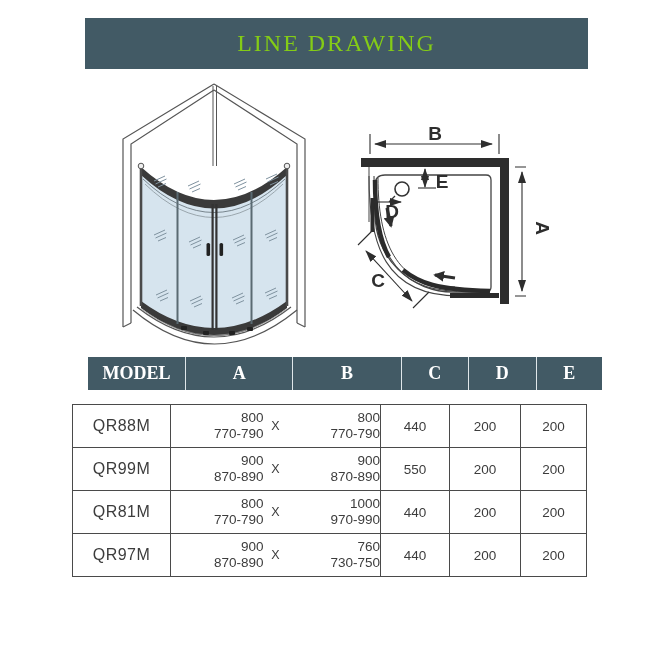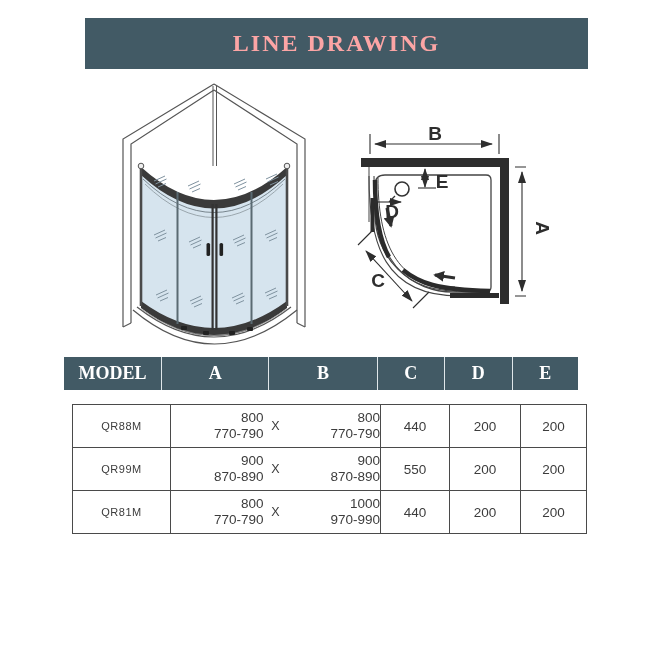--- a/index.html
+++ b/index.html
@@ -1,35 +1,35 @@
 <!DOCTYPE html>
 <html><head>
 <meta charset="utf-8">
 <style>
   html,body{margin:0;padding:0;background:#fff;}
   .page{position:relative;width:650px;height:650px;background:#ffffff;overflow:hidden;
         font-family:"Liberation Sans",sans-serif;color:#3a3a3a;}
   .title-bar{position:absolute;left:85px;top:18px;width:503px;height:51px;background:#425a65;
         display:flex;align-items:center;justify-content:center;}
-  .title-bar span{font-family:"Liberation Serif",serif;font-weight:bold;font-size:24px;
-        color:#fca5a5;letter-spacing:2px;}
+  .title-bar span{font-family:"Liberation Serif",serif;font-weight:normal;font-size:24px;
+        color:#84cc16;letter-spacing:2px;}
   .svgbox{position:absolute;}
   #d3{left:100px;top:78px;}
   #dplan{left:345px;top:110px;}
   
-  .spec-head{position:absolute;left:64px;top:357px;width:514px;height:33px;display:flex;background:#425a65;}
+  .spec-head{position:absolute;left:88px;top:357px;width:514px;height:33px;display:flex;background:#425a65;}
   .hc{display:flex;align-items:center;justify-content:center;color:#fff;
       font-family:"Liberation Serif",serif;font-weight:bold;font-size:18px;}
   .hc + .hc{border-left:1px solid #dfe7ea;}
   .w-model{width:98px;} .w-a{width:107px;} .w-b{width:108px;} .w-c{width:67px;} .w-d{width:67px;} .w-e{width:66px;}
   
   .spec{position:absolute;left:72px;top:404px;width:514px;border-collapse:collapse;table-layout:fixed;}
   .spec td{border:1px solid #4a4a4a;text-align:center;vertical-align:middle;
       font-size:13.5px;color:#3c3c3c;padding:0;height:42px;}
-  .spec td.model{font-size:11px;letter-spacing:.5px;}
+  .spec td.model{font-size:16px;letter-spacing:.5px;}
   .abwrap{display:flex;align-items:center;width:100%;}
   .dim2{flex:1;text-align:right;line-height:1.2;}
   .xsep{width:24px;text-align:center;font-size:12.5px;}
   svg text{font-family:"Liberation Sans",sans-serif;font-weight:bold;fill:#2e2e2e;}
 </style>
 </head>
 <body>
 
 <div class="page">
 
@@ -236,16 +236,35 @@
             <div class="dim2">
                 <div>1000</div>
                 <div>970-990</div>
               </div>
           </div>
         </td>
         <td>440</td>
         <td>200</td>
         <td>200</td>
       </tr>
+      <tr>
+        <td class="model">QR97M</td>
+        <td>
+          <div class="abwrap">
+            <div class="dim2">
+                <div>900</div>
+                <div>870-890</div>
+              </div>
+            <div class="xsep">X</div>
+            <div class="dim2">
+                <div>760</div>
+                <div>730-750</div>
+              </div>
+          </div>
+        </td>
+        <td>440</td>
+        <td>200</td>
+        <td>200</td>
+      </tr>
     </tbody>
   </table>
 
 </div>
 
 </body></html>

